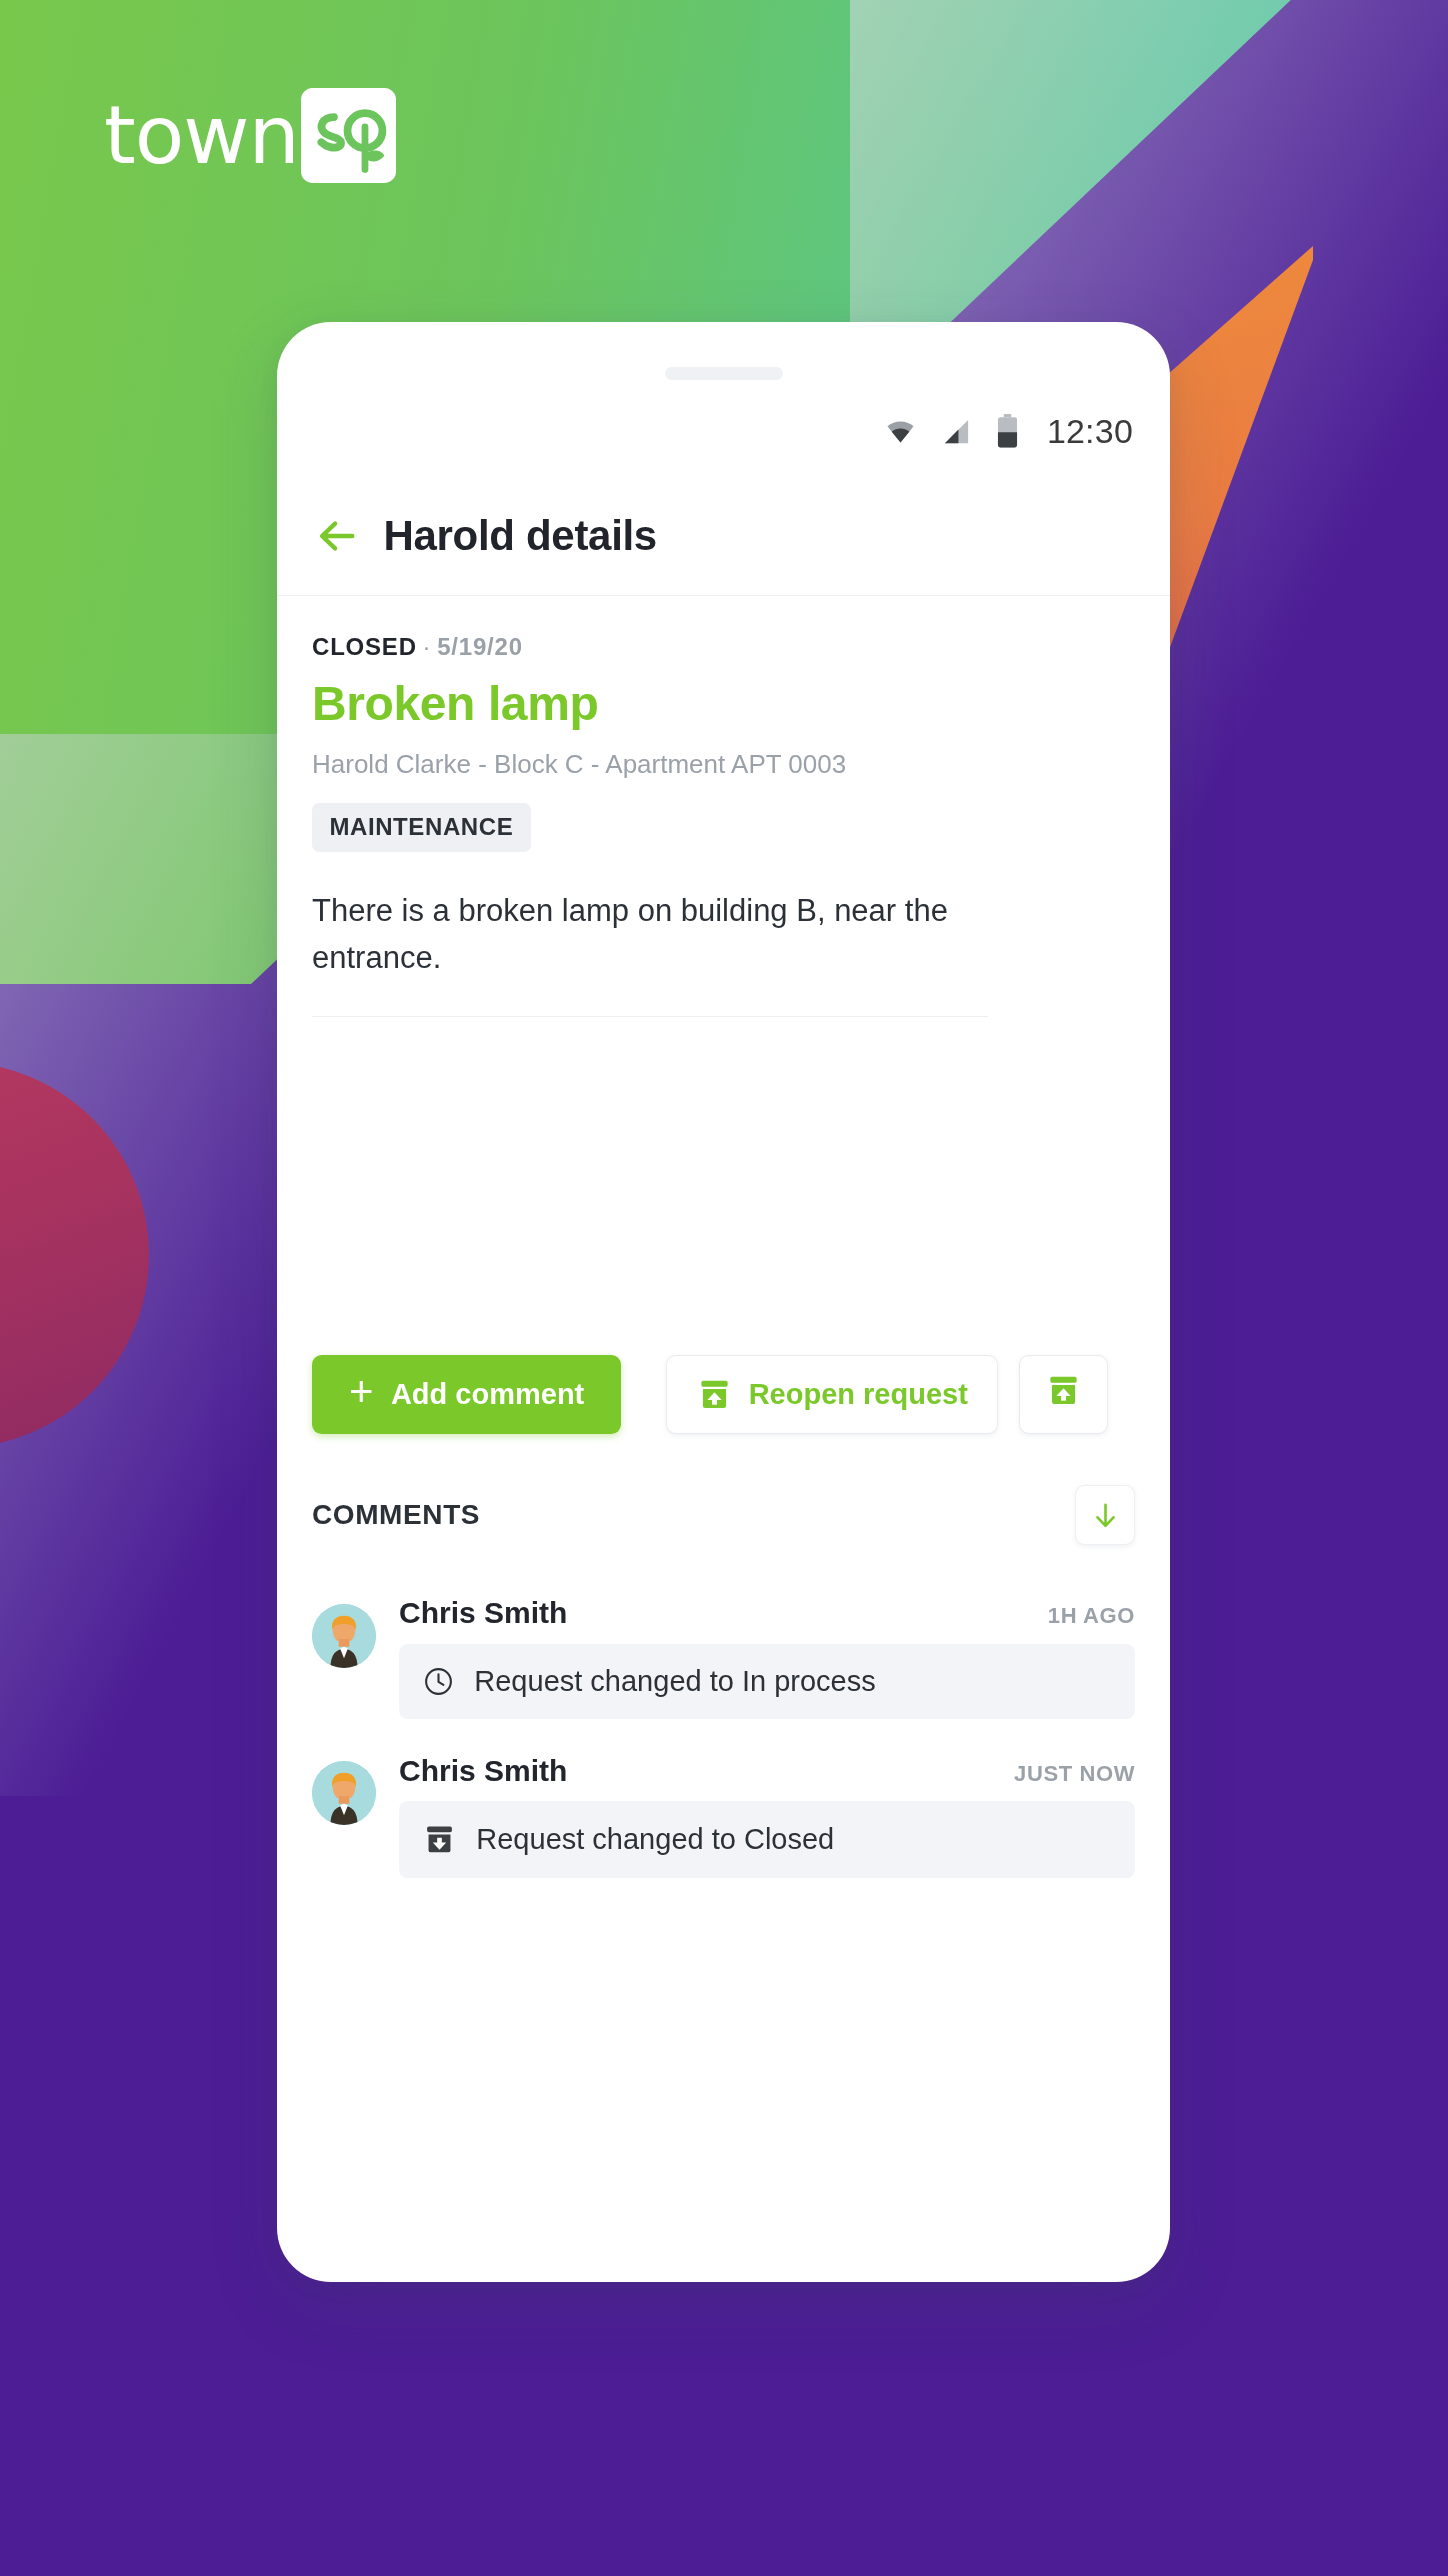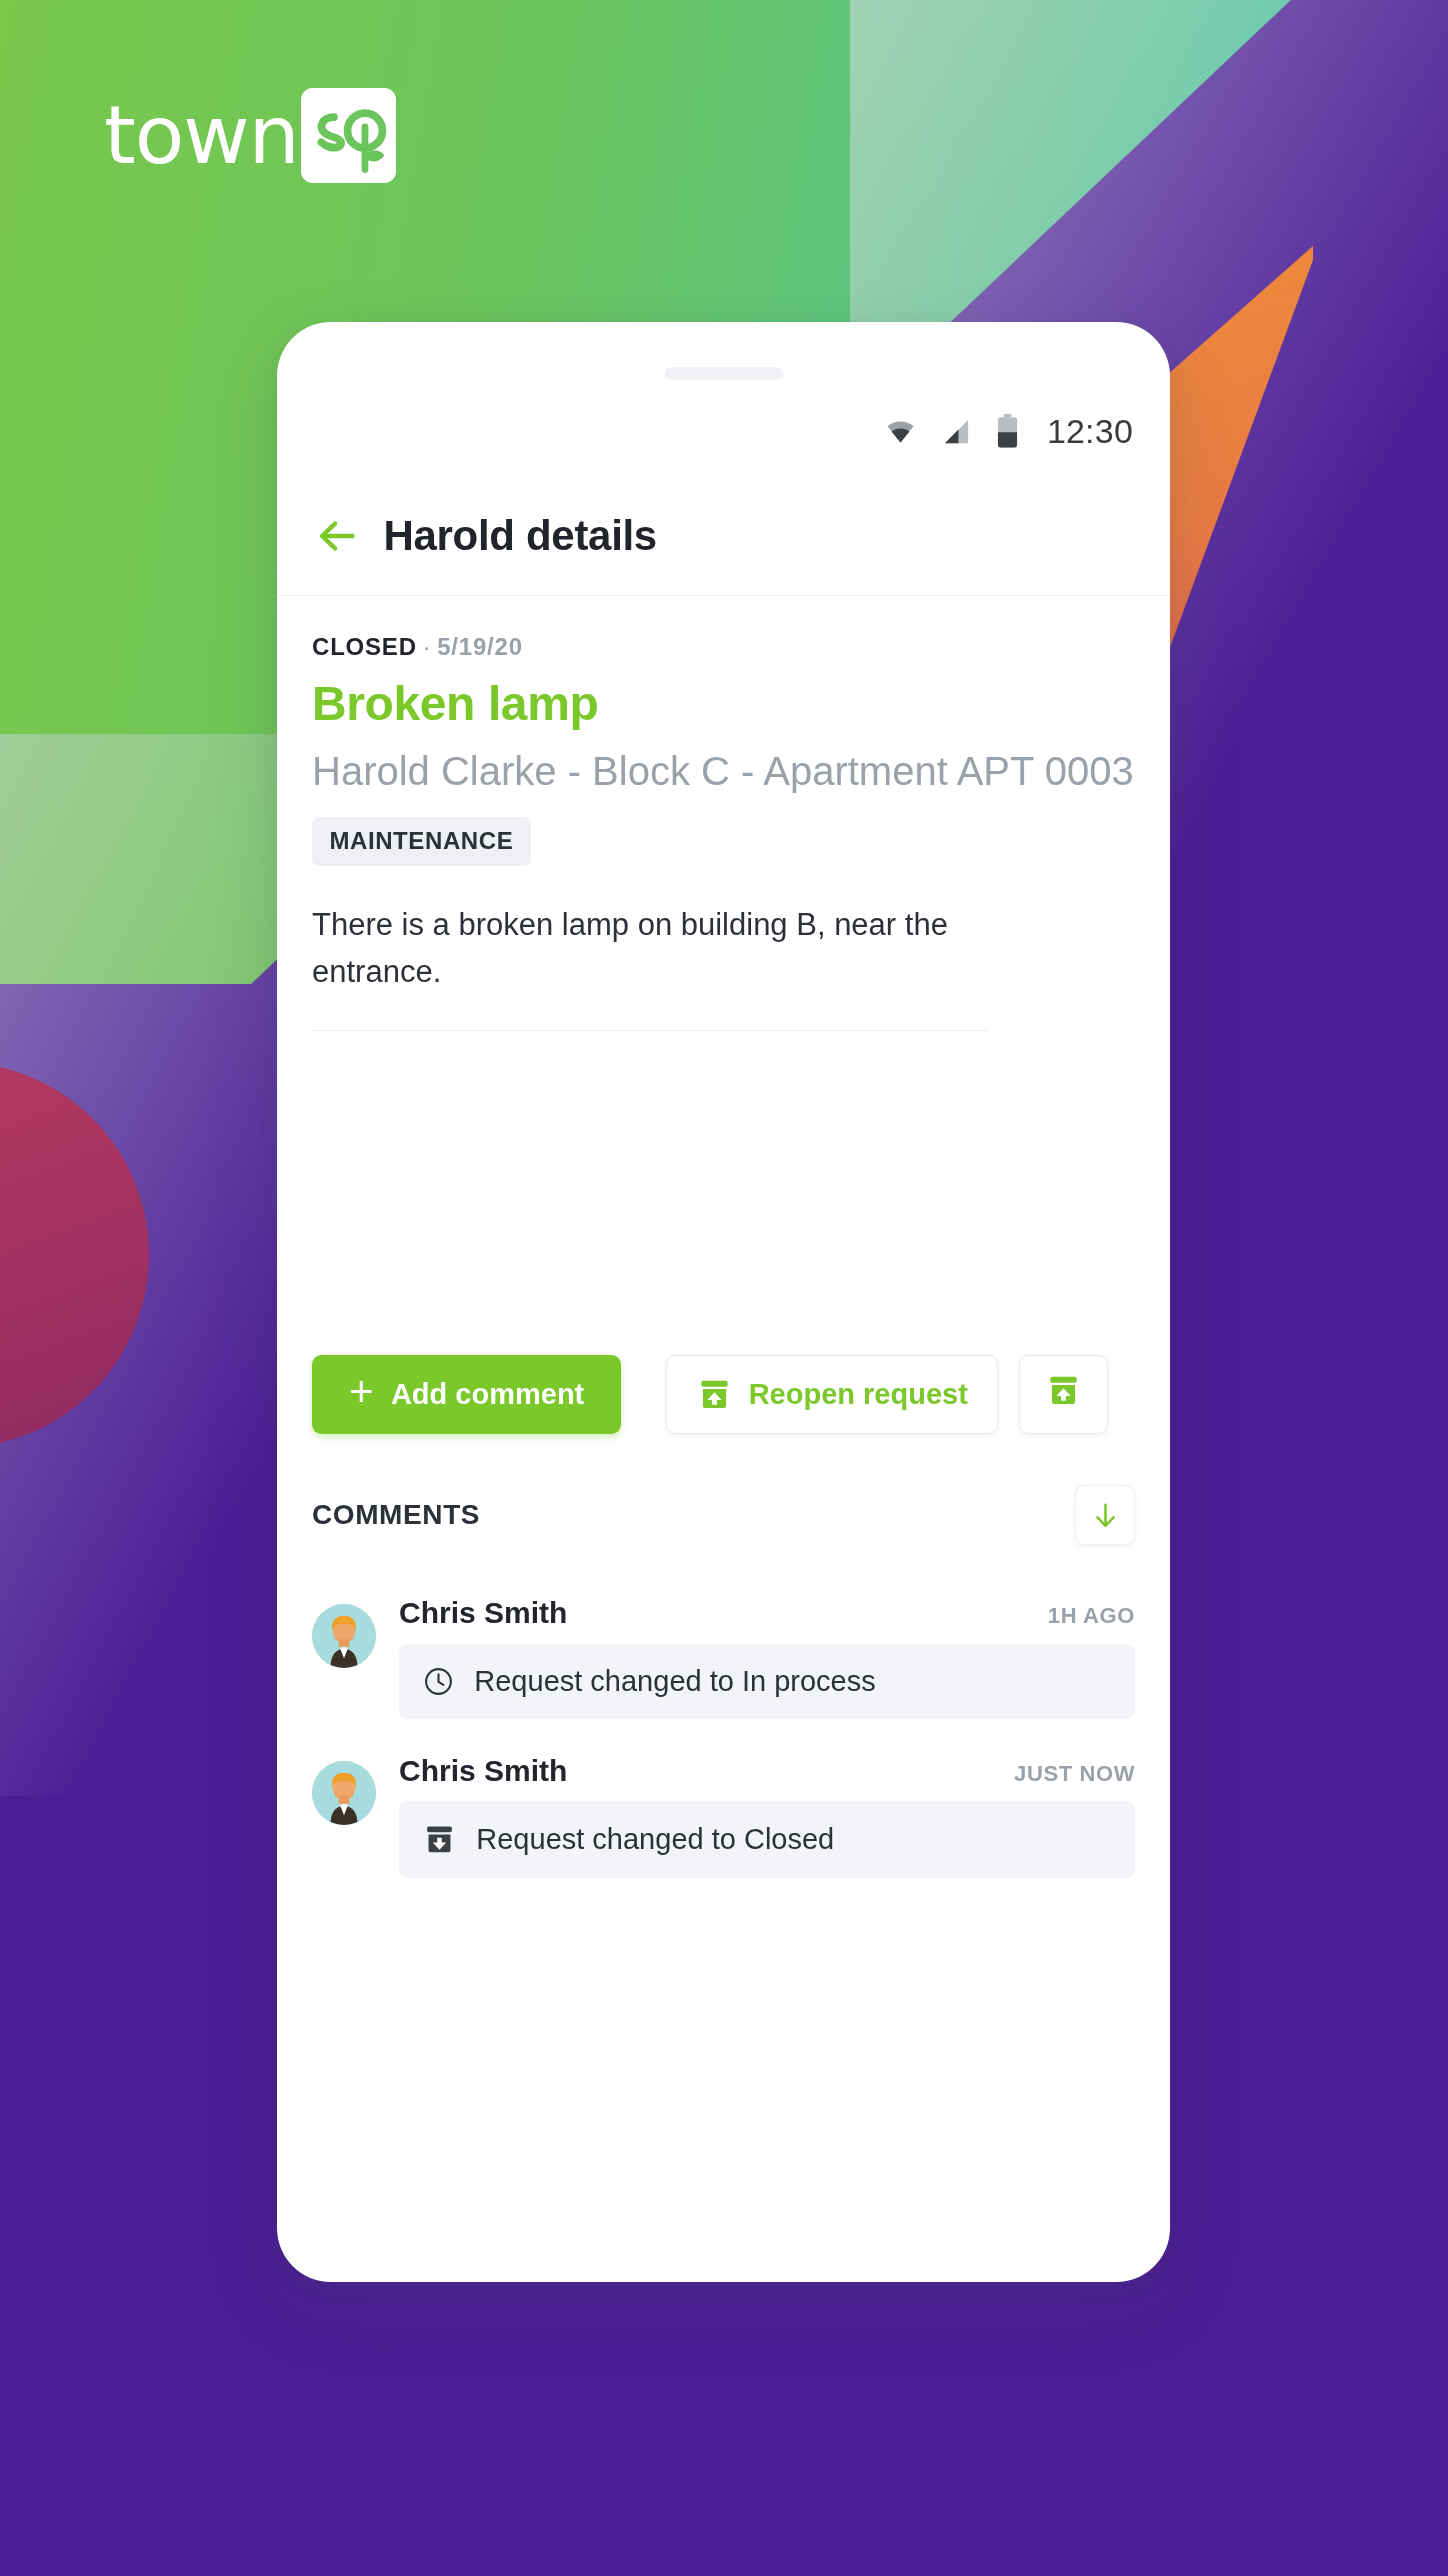--- a/index.html
+++ b/index.html
@@ -198,21 +198,21 @@
   .req-date { color: #9aa0a8; font-weight: bold; }
 
   .req-title {
     font-size: 48px;
     font-weight: bold;
     color: #7ac829;
     letter-spacing: -0.4px;
     margin-bottom: 17.4px;
   }
   .req-sub {
-    font-size: 40px;
+    font-size: 26px;
     color: #9ba1a9;
     margin-bottom: 23px;
   }
   .req-tag {
     display: inline-block;
     background: #eef0f4;
     border-radius: 7px;
     padding: 10.6px 17.4px;
     font-size: 24px;
     font-weight: bold;

